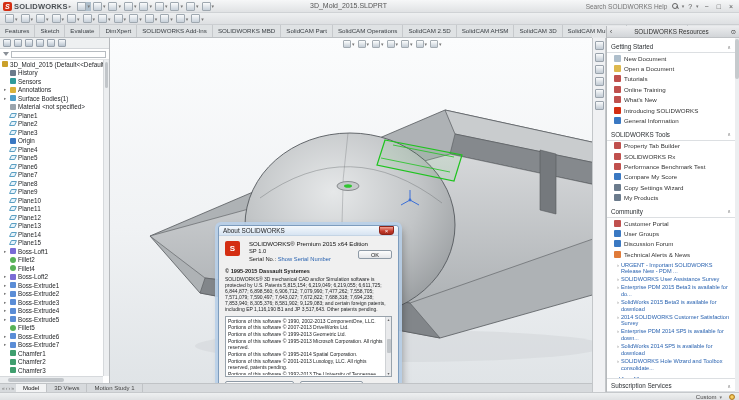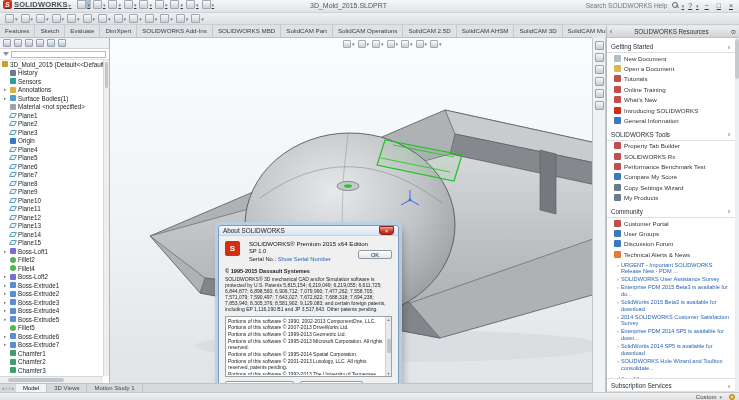--- a/index.html
+++ b/index.html
@@ -3,22 +3,22 @@
 <meta charset="utf-8">
 <style>
   html,body{margin:0;padding:0;background:#9aa0a6;}
   .app{position:relative;width:739px;height:400px;overflow:hidden;
        font-family:"Liberation Sans",sans-serif;background:#e4e6e8;
        -webkit-font-smoothing:antialiased;}
   .app *{box-sizing:border-box;}
 
   
   .titlebar{position:absolute;left:0;top:0;right:0;height:13px;
-    background:linear-gradient(#f6f7f8,#e0e2e4);display:flex;align-items:flex-start;
-    padding:0 3px;font-size:7.5px;color:#333;border-bottom:1px solid #cfd2d5;text-decoration:underline;}
+    background:linear-gradient(#f6f7f8,#e0e2e4);display:flex;align-items:center;
+    padding:0 3px;font-size:7.5px;color:#333;border-bottom:1px solid #cfd2d5;}
   .logo-badge{width:9px;height:9px;background:var(--logo-red);color:#fff;border-radius:2px;
     font-size:7px;font-weight:bold;display:inline-flex;align-items:center;justify-content:center;margin-right:2px;}
   .brand{display:flex;align-items:center;font-weight:bold;font-size:7.5px;color:#4a4f54;letter-spacing:.2px;}
   .car{font-size:5px;color:#777;margin:0 1px;font-style:normal;font-weight:normal;}
   .tgrp{display:inline-flex;align-items:center;margin:0 1px;}
   .tbi{display:inline-block;width:9px;height:9px;border-radius:1px;
     background:linear-gradient(#fafbfc,#c8d1da);border:1px solid #9fa8b0;}
   .doc-title{position:absolute;left:310px;top:2px;font-size:7px;color:#555;}
   .search-zone{margin-left:auto;display:flex;align-items:center;gap:2px;}
   .search-input{border:none;background:transparent;font-size:6.5px;width:86px;color:#666;outline:none;}

